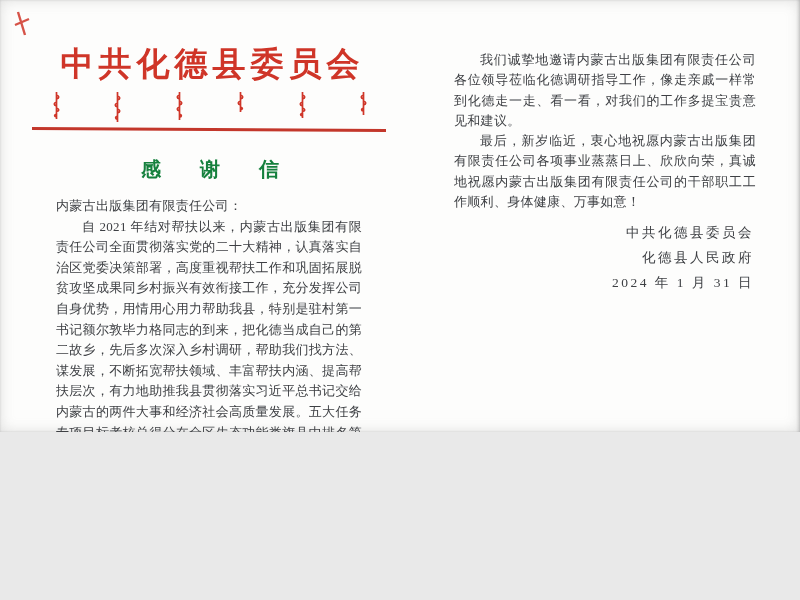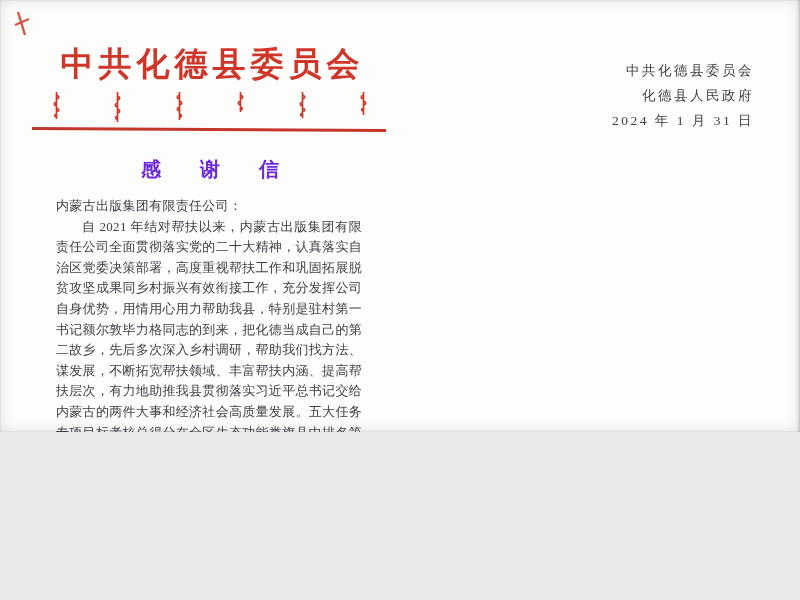--- a/index.html
+++ b/index.html
@@ -12,21 +12,21 @@
   .page-right{position:absolute;left:454px;top:50px;width:302px;}
   .org-header{
     color:#cf3528;font-size:33px;font-weight:bold;letter-spacing:5px;text-indent:5px;
     text-align:center;white-space:nowrap;margin-top:20px;
   }
   .mongolian-row{display:flex;justify-content:space-between;align-items:flex-start;
     padding:5px 20px 0 20px;height:32px;}
   .rule{background:#c3372b;}
   .rule-top{height:3px;margin:4px 2px 0 0;transform:rotate(.35deg);}
   .letter-title{
-    font-size:20px;font-weight:bold;color:#6d28d9;text-align:center;
+    font-size:20px;font-weight:bold;color:#15803d;text-align:center;
     letter-spacing:17px;text-indent:17px;margin:25px 0 13px 0;
   }
   .body-text{padding:0 26px 0 24px;}
   .body-text p{margin:0;font-size:13px;line-height:20.6px;text-align:justify;
     word-break:break-all;letter-spacing:.3px;font-family:Liberation Serif, serif;}
   .indent{text-indent:2em;}
   .page-right p{margin:0;font-size:13px;line-height:20.3px;text-align:justify;
     word-break:break-all;letter-spacing:.3px;}
   .rule-bottom{position:absolute;left:24px;top:551px;width:347px;height:2.6px;
     transform:rotate(.65deg);}
@@ -79,20 +79,22 @@
 
     <div class="body-text">
       <p class="salutation">内蒙古出版集团有限责任公司：</p>
       <p class="indent">自 2021 年结对帮扶以来，内蒙古出版集团有限责任公司全面贯彻落实党的二十大精神，认真落实自治区党委决策部署，高度重视帮扶工作和巩固拓展脱贫攻坚成果同乡村振兴有效衔接工作，充分发挥公司自身优势，用情用心用力帮助我县，特别是驻村第一书记额尔敦毕力格同志的到来，把化德当成自己的第二故乡，先后多次深入乡村调研，帮助我们找方法、谋发展，不断拓宽帮扶领域、丰富帮扶内涵、提高帮扶层次，有力地助推我县贯彻落实习近平总书记交给内蒙古的两件大事和经济社会高质量发展。五大任务专项目标考核总得分在全区生态功能类旗县中排名第四；成功创建全区民族团结进步示范县。经济运行晋位升级，地区生产总值增速、规模以上工业增加值增速全市第一，固定资产投资增</p>
     </div>
   </div>
 
   <div class="rule rule-bottom"></div>
 
   <div class="page-right">
+    <p class="indent">我们诚挚地邀请内蒙古出版集团有限责任公司各位领导莅临化德调研指导工作，像走亲戚一样常到化德走一走、看一看，对我们的工作多提宝贵意见和建议。</p>
+    <p class="indent">最后，新岁临近，衷心地祝愿内蒙古出版集团有限责任公司各项事业蒸蒸日上、欣欣向荣，真诚地祝愿内蒙古出版集团有限责任公司的干部职工工作顺利、身体健康、万事如意！</p>
 
     <div class="signature">
       <div>中共化德县委员会</div>
       <div>化德县人民政府</div>
       <div>2024 年 1 月 31 日</div>
     </div>
   </div>
 
   <svg class="seal seal-party" viewBox="0 0 100 100">
     <circle cx="50" cy="50" r="46.5" fill="none" stroke="#c4443a" stroke-width="3.4"></circle>

